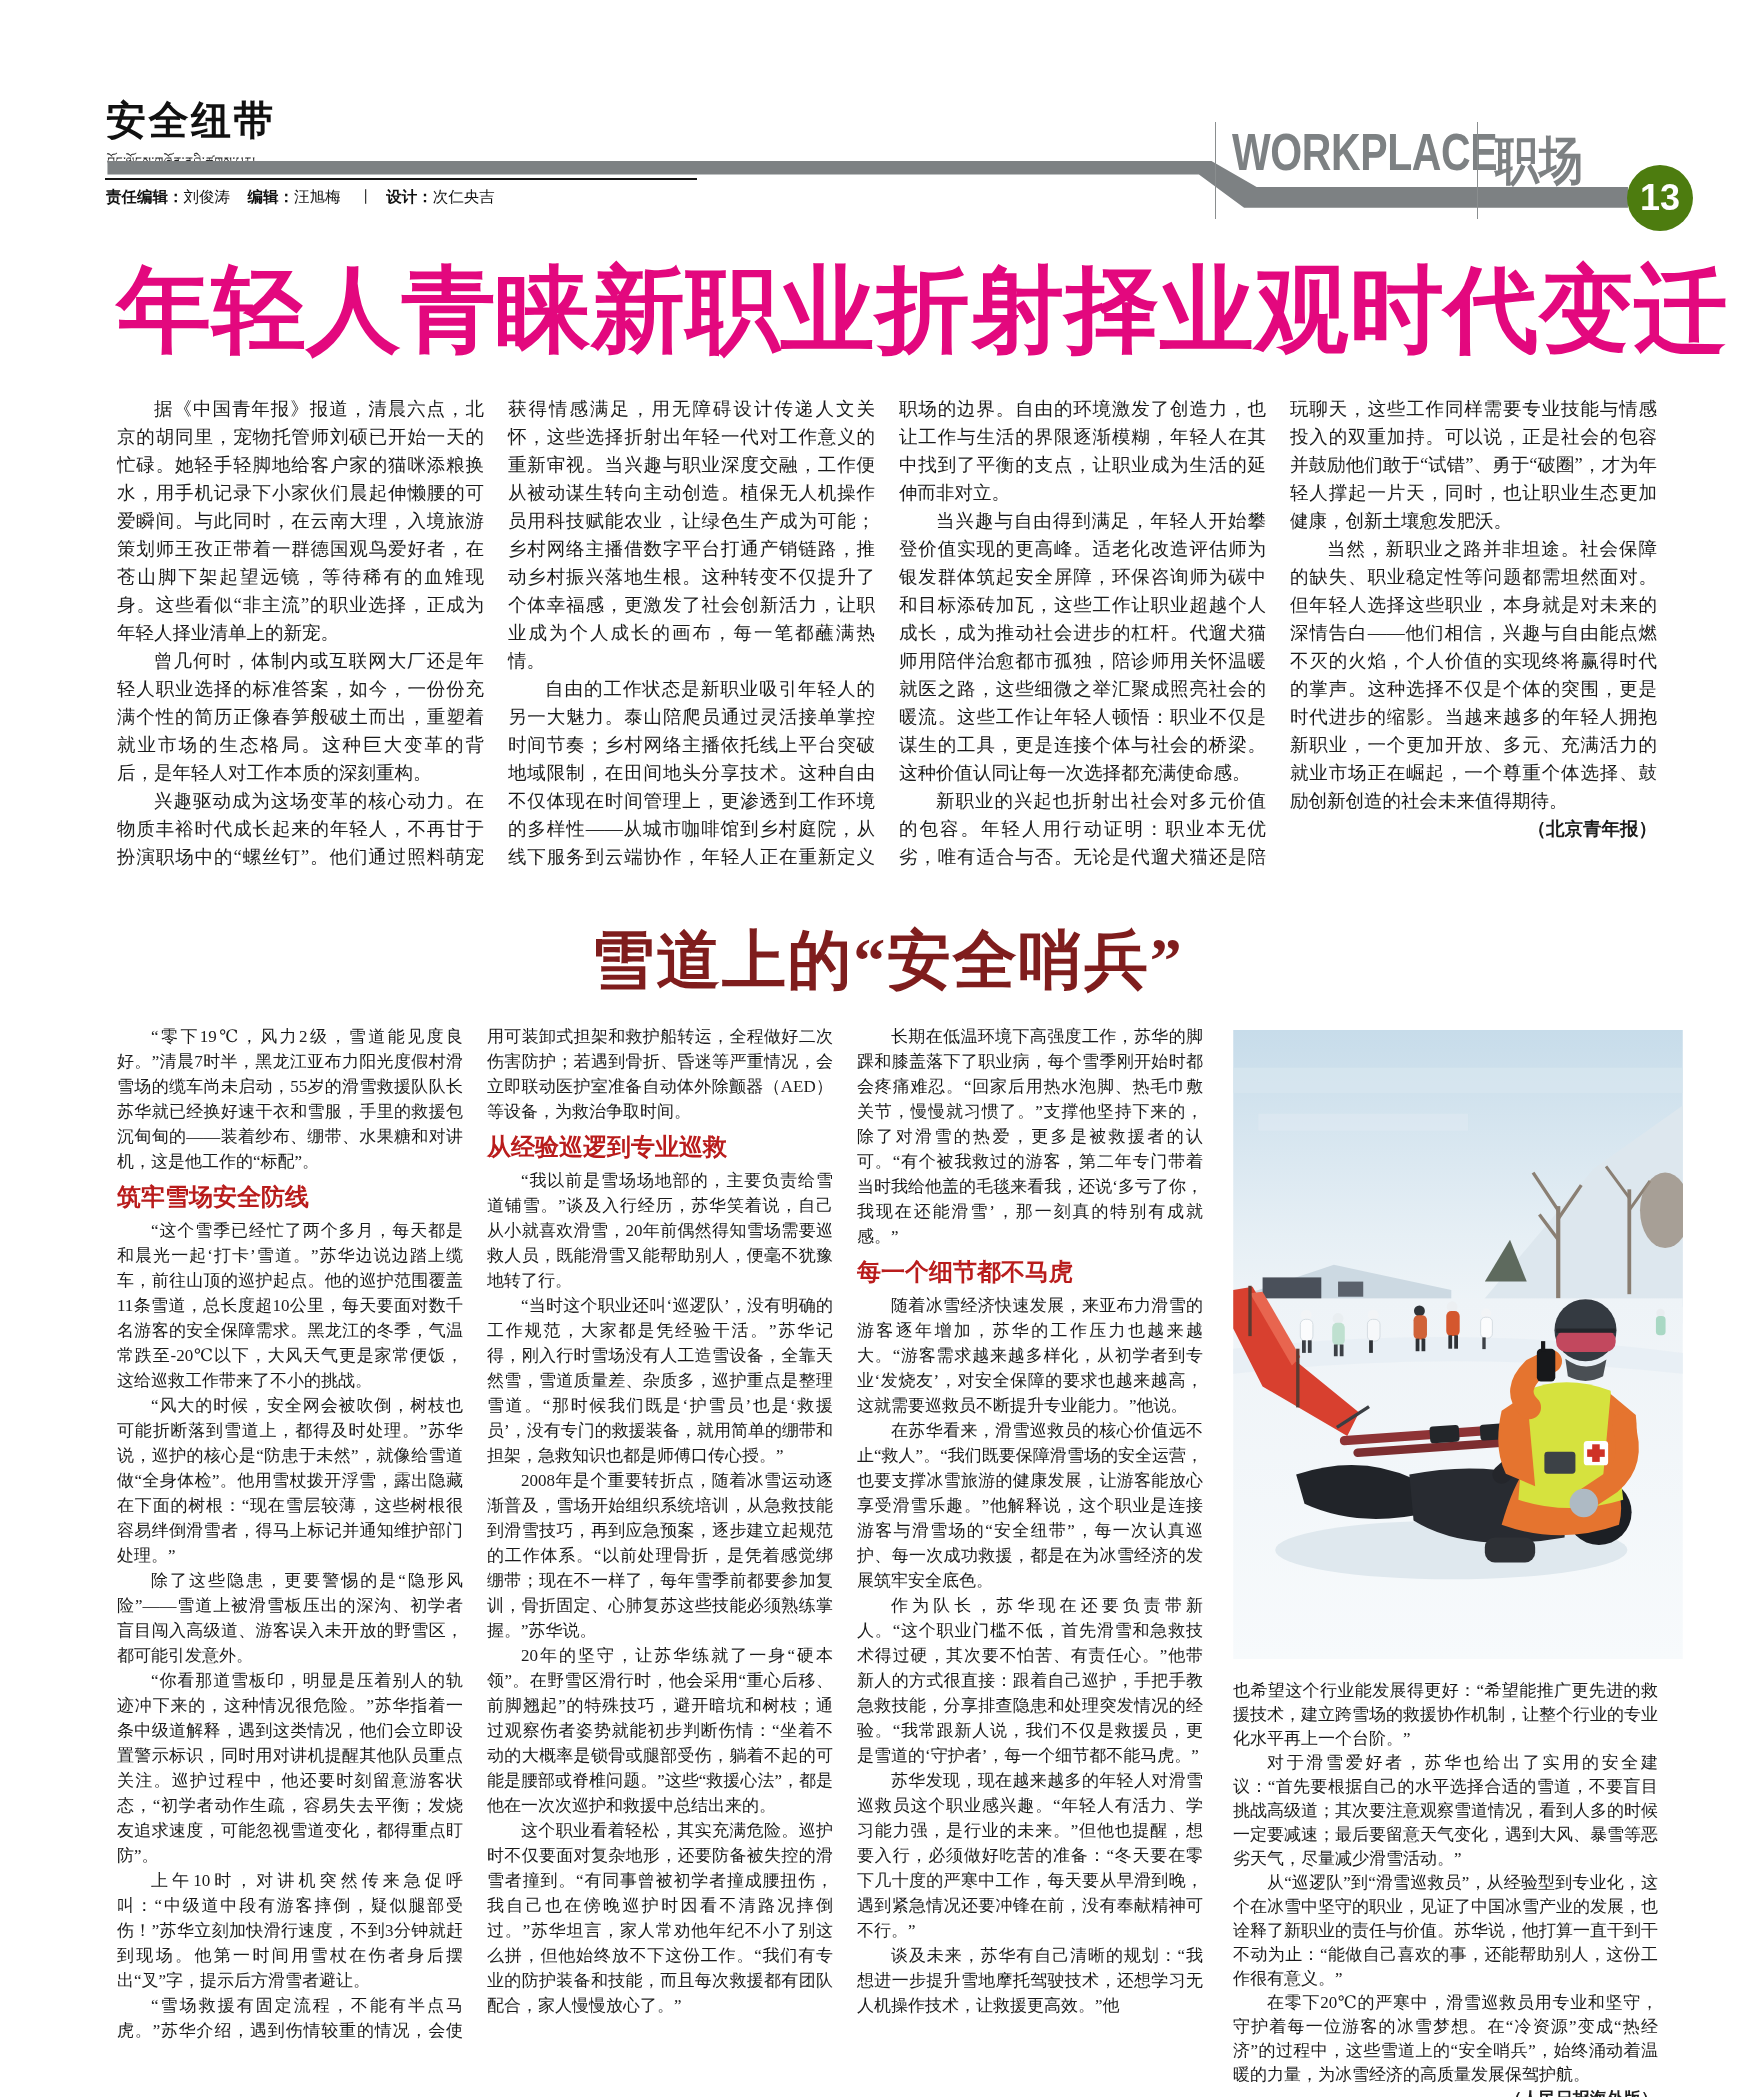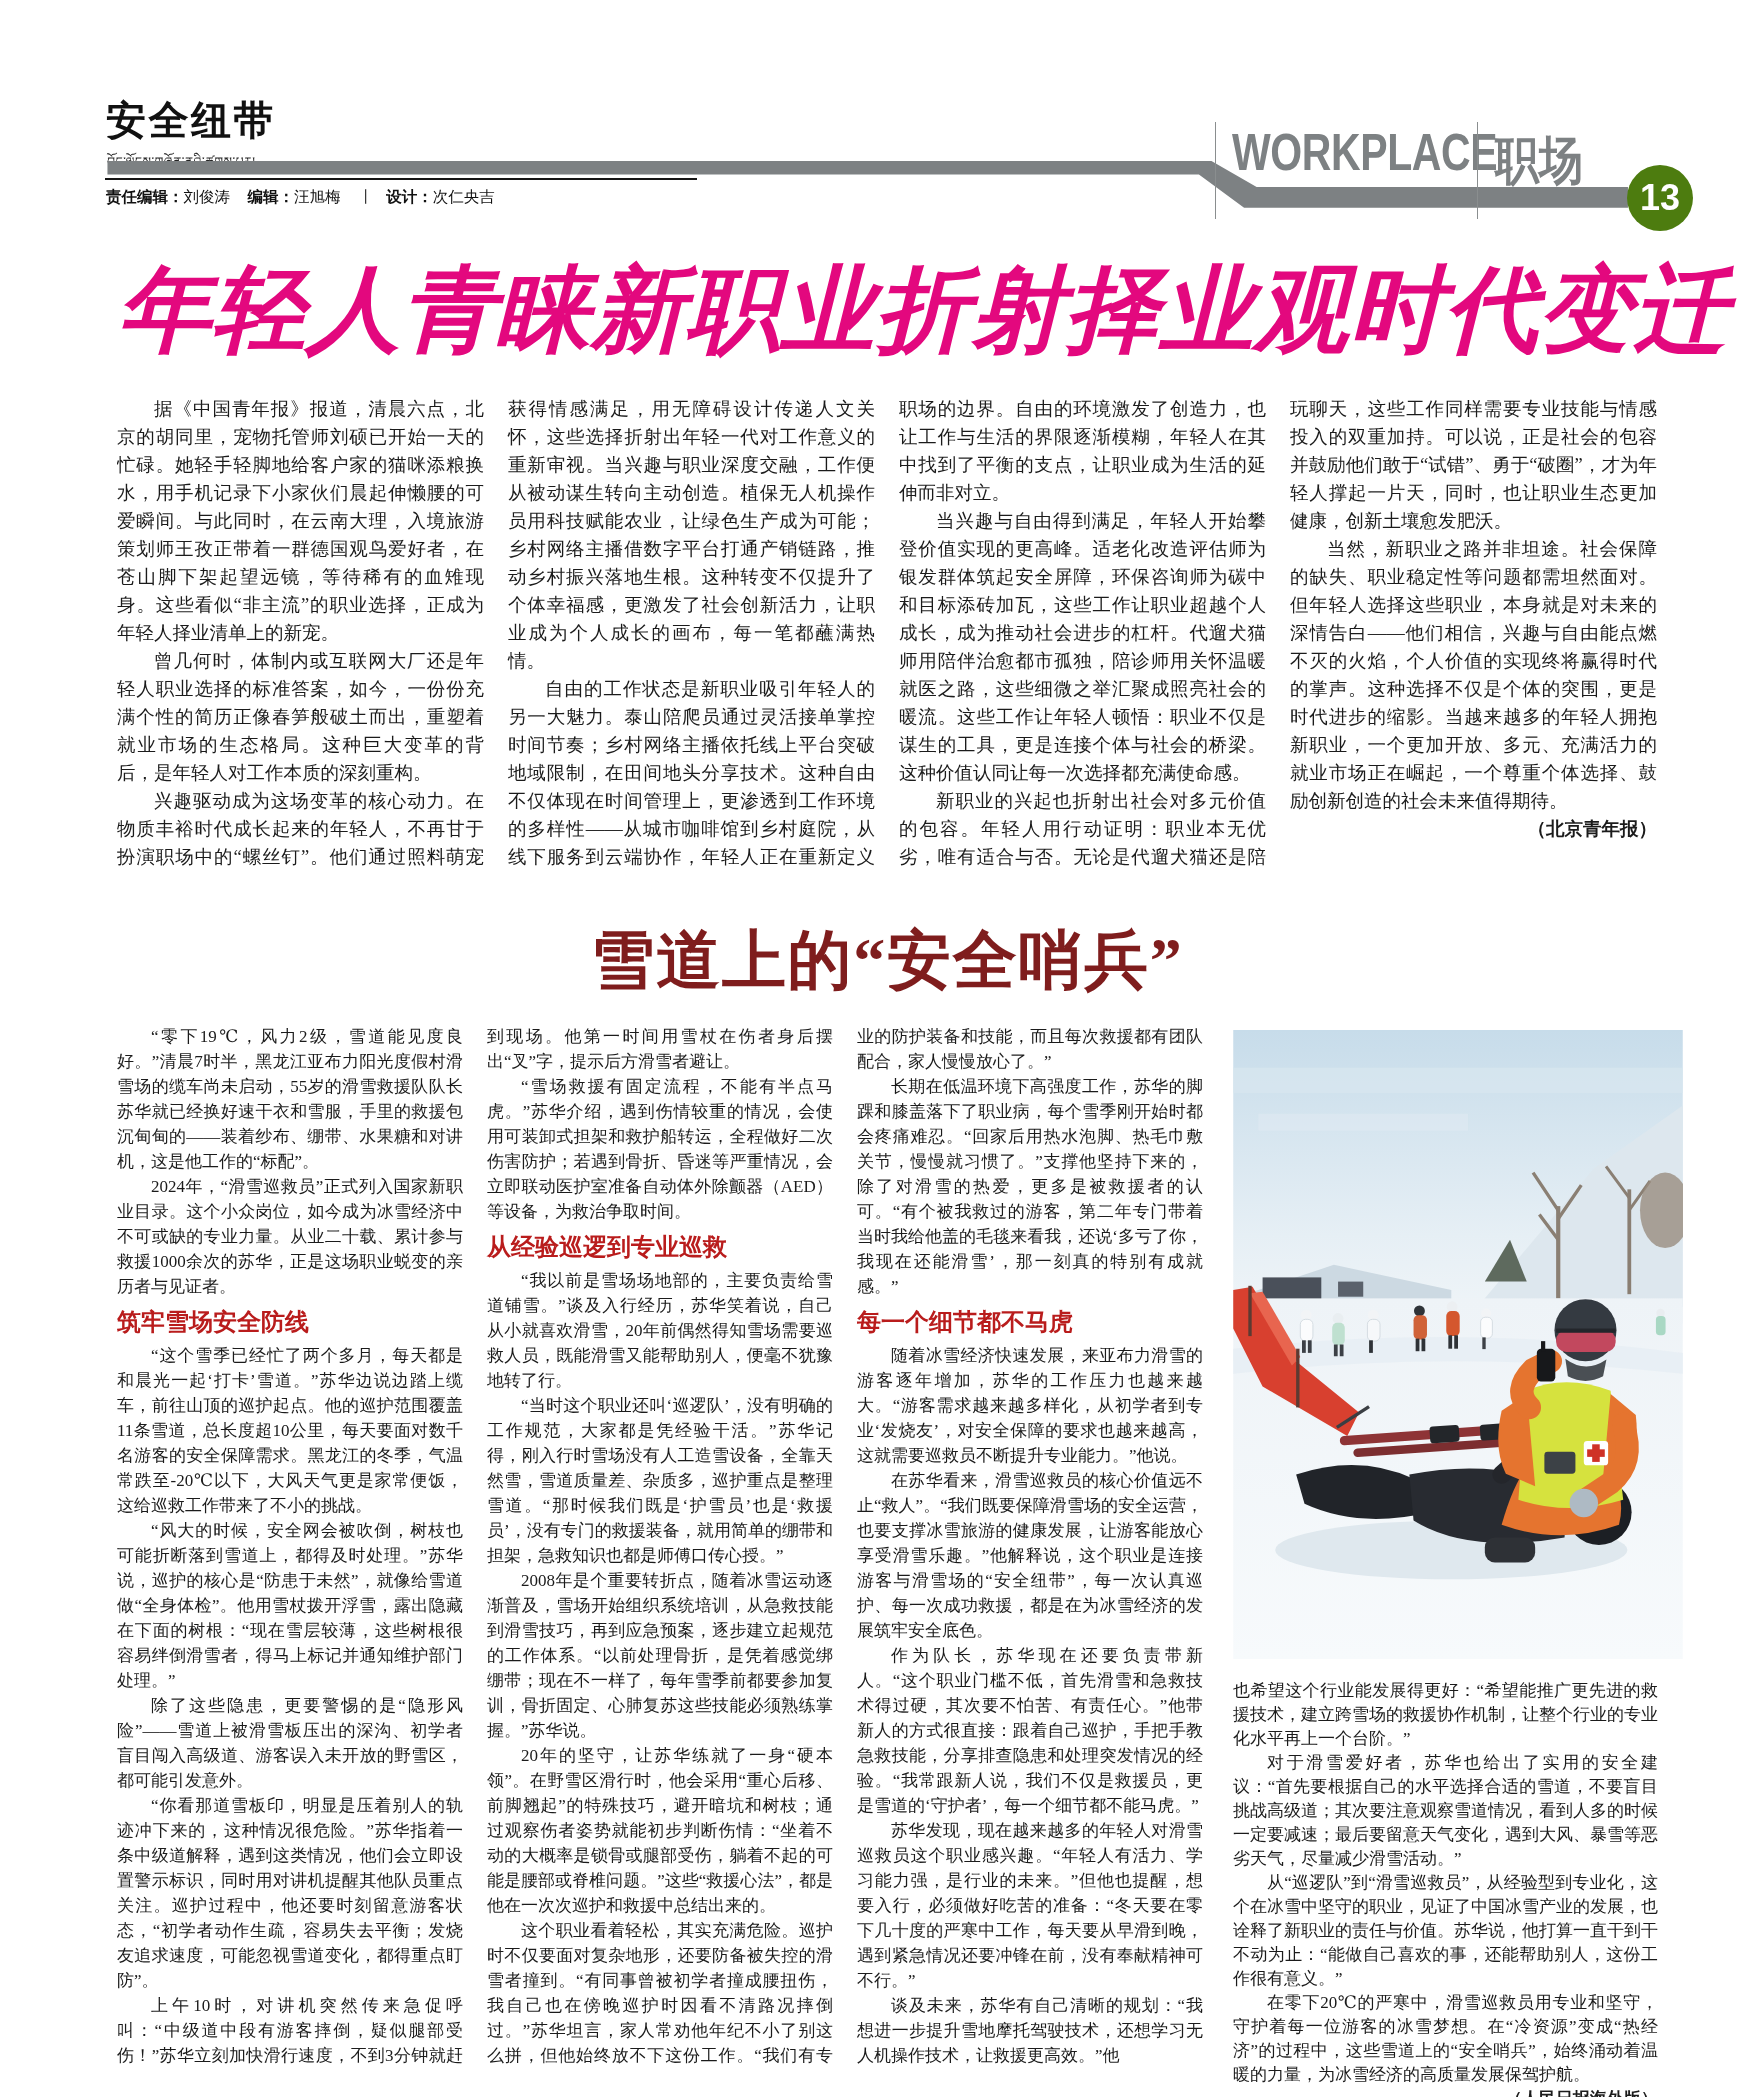--- a/index.html
+++ b/index.html
@@ -24,21 +24,21 @@
   #wp-en{left:1232px;top:124px;font-size:41px;font-weight:bold;color:#7d8183;letter-spacing:-0.4px;
          font-family:"Liberation Sans","DejaVu Sans",sans-serif;transform:scaleY(1.25);transform-origin:top;}
   #wp-zh{left:1495px;top:126px;font-size:44px;font-weight:bold;color:#7d8183;
          font-family:"Liberation Sans","DejaVu Sans",sans-serif;transform:scaleY(1.18);transform-origin:top;}
   #pageno{left:1627px;top:165px;width:66px;height:66px;border-radius:50%;background:#4d7c0f;
           display:flex;align-items:center;justify-content:center;}
   #pageno span{color:#fff;font-size:36px;font-weight:bold;font-family:"Liberation Sans","DejaVu Sans",sans-serif;}
 
   
   #hl1{left:117px;top:247px;width:1540px;text-align:center;font-size:94px;font-weight:900;
-       white-space:nowrap;font-family:"Liberation Sans","DejaVu Sans",sans-serif;letter-spacing:0.8px;font-style:italic;}
+       white-space:nowrap;font-family:"Liberation Sans","DejaVu Sans",sans-serif;letter-spacing:0.8px;}
   #a1-body{left:117px;top:395px;width:1540px;height:482px;column-count:4;column-gap:24px;
            font-size:18.5px;line-height:28px;text-align:justify;text-justify:inter-character;overflow:hidden;}
   #a1-body p{margin:0;text-indent:2em;}
   #a1-body p.credit{text-indent:0;text-align:right;font-weight:bold;}
 
   
   #hl2{left:117px;top:917px;width:1540px;text-align:center;font-size:64px;font-weight:900;color:#7f1d1d;
        font-family:"Liberation Serif","DejaVu Serif",serif;letter-spacing:1.7px;white-space:nowrap;}
   #a2-main{left:117px;top:1024px;width:1086px;height:1275px;column-count:3;column-gap:24px;
            font-size:17px;line-height:25px;text-align:justify;text-justify:inter-character;overflow:hidden;}
@@ -87,21 +87,20 @@
     <p>当兴趣与自由得到满足，年轻人开始攀登价值实现的更高峰。适老化改造评估师为银发群体筑起安全屏障，环保咨询师为碳中和目标添砖加瓦，这些工作让职业超越个人成长，成为推动社会进步的杠杆。代遛犬猫师用陪伴治愈都市孤独，陪诊师用关怀温暖就医之路，这些细微之举汇聚成照亮社会的暖流。这些工作让年轻人顿悟：职业不仅是谋生的工具，更是连接个体与社会的桥梁。这种价值认同让每一次选择都充满使命感。</p>
     <p>新职业的兴起也折射出社会对多元价值的包容。年轻人用行动证明：职业本无优劣，唯有适合与否。无论是代遛犬猫还是陪玩聊天，这些工作同样需要专业技能与情感投入的双重加持。可以说，正是社会的包容并鼓励他们敢于“试错”、勇于“破圈”，才为年轻人撑起一片天，同时，也让职业生态更加健康，创新土壤愈发肥沃。</p>
     <p>当然，新职业之路并非坦途。社会保障的缺失、职业稳定性等问题都需坦然面对。但年轻人选择这些职业，本身就是对未来的深情告白——他们相信，兴趣与自由能点燃不灭的火焰，个人价值的实现终将赢得时代的掌声。这种选择不仅是个体的突围，更是时代进步的缩影。当越来越多的年轻人拥抱新职业，一个更加开放、多元、充满活力的就业市场正在崛起，一个尊重个体选择、鼓励创新创造的社会未来值得期待。</p>
     <p class="credit">（北京青年报）</p>
   </div>
 
   <div class="abs" id="hl2">雪道上的“安全哨兵”</div>
 
   <div class="abs" id="a2-main">
     <p>“零下19℃，风力2级，雪道能见度良好。”清晨7时半，黑龙江亚布力阳光度假村滑雪场的缆车尚未启动，55岁的滑雪救援队队长苏华就已经换好速干衣和雪服，手里的救援包沉甸甸的——装着纱布、绷带、水果糖和对讲机，这是他工作的“标配”。</p>
-    <p>2024年，“滑雪巡救员”正式列入国家新职业目录。这个小众岗位，如今成为冰雪经济中不可或缺的专业力量。从业二十载、累计参与救援1000余次的苏华，正是这场职业蜕变的亲历者与见证者。</p>
     <h3 class="subhead">筑牢雪场安全防线</h3>
     <p>“这个雪季已经忙了两个多月，每天都是和晨光一起‘打卡’雪道。”苏华边说边踏上缆车，前往山顶的巡护起点。他的巡护范围覆盖11条雪道，总长度超10公里，每天要面对数千名游客的安全保障需求。黑龙江的冬季，气温常跌至-20℃以下，大风天气更是家常便饭，这给巡救工作带来了不小的挑战。</p>
     <p>“风大的时候，安全网会被吹倒，树枝也可能折断落到雪道上，都得及时处理。”苏华说，巡护的核心是“防患于未然”，就像给雪道做“全身体检”。他用雪杖拨开浮雪，露出隐藏在下面的树根：“现在雪层较薄，这些树根很容易绊倒滑雪者，得马上标记并通知维护部门处理。”</p>
     <p>除了这些隐患，更要警惕的是“隐形风险”——雪道上被滑雪板压出的深沟、初学者盲目闯入高级道、游客误入未开放的野雪区，都可能引发意外。</p>
     <p>“你看那道雪板印，明显是压着别人的轨迹冲下来的，这种情况很危险。”苏华指着一条中级道解释，遇到这类情况，他们会立即设置警示标识，同时用对讲机提醒其他队员重点关注。巡护过程中，他还要时刻留意游客状态，“初学者动作生疏，容易失去平衡；发烧友追求速度，可能忽视雪道变化，都得重点盯防”。</p>
     <p>上午10时，对讲机突然传来急促呼叫：“中级道中段有游客摔倒，疑似腿部受伤！”苏华立刻加快滑行速度，不到3分钟就赶到现场。他第一时间用雪杖在伤者身后摆出“叉”字，提示后方滑雪者避让。</p>
     <p>“雪场救援有固定流程，不能有半点马虎。”苏华介绍，遇到伤情较重的情况，会使用可装卸式担架和救护船转运，全程做好二次伤害防护；若遇到骨折、昏迷等严重情况，会立即联动医护室准备自动体外除颤器（AED）等设备，为救治争取时间。</p>
     <h3 class="subhead">从经验巡逻到专业巡救</h3>
     <p>“我以前是雪场场地部的，主要负责给雪道铺雪。”谈及入行经历，苏华笑着说，自己从小就喜欢滑雪，20年前偶然得知雪场需要巡救人员，既能滑雪又能帮助别人，便毫不犹豫地转了行。</p>
     <p>“当时这个职业还叫‘巡逻队’，没有明确的工作规范，大家都是凭经验干活。”苏华记得，刚入行时雪场没有人工造雪设备，全靠天然雪，雪道质量差、杂质多，巡护重点是整理雪道。“那时候我们既是‘护雪员’也是‘救援员’，没有专门的救援装备，就用简单的绷带和担架，急救知识也都是师傅口传心授。”</p>

